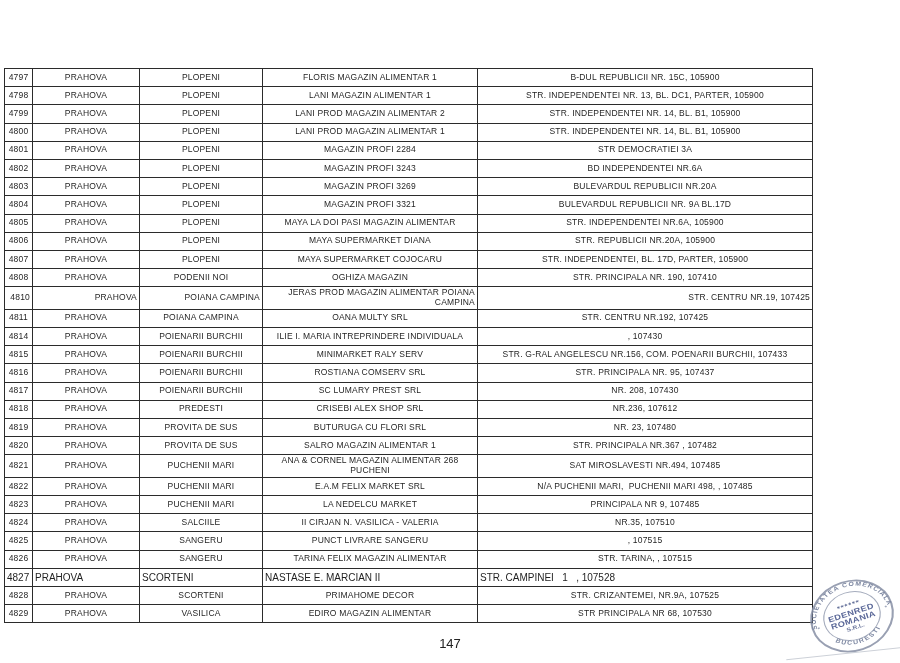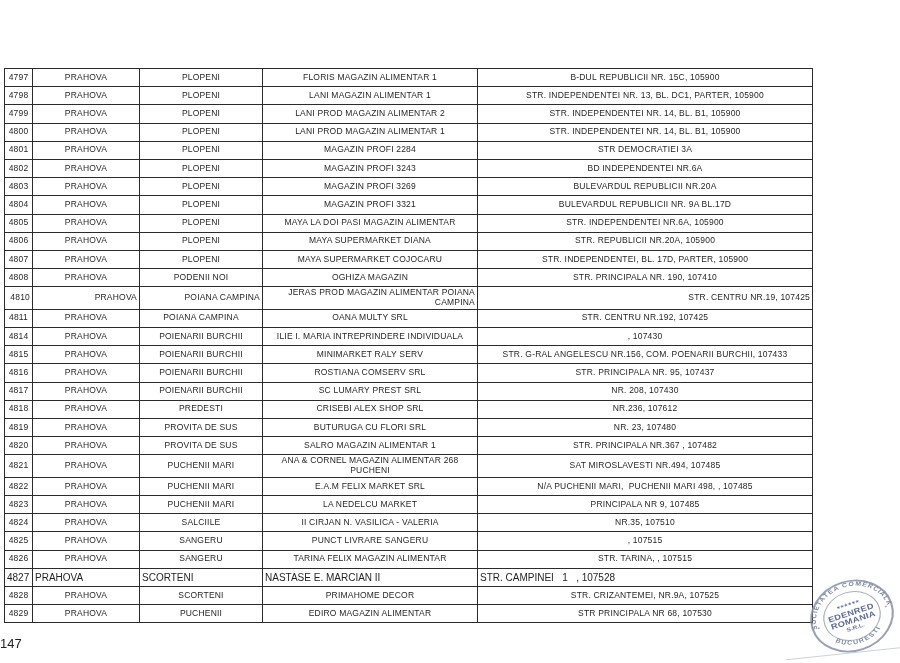--- a/index.html
+++ b/index.html
@@ -33,21 +33,21 @@
   }
   .records-table tr.tall td{height:auto;line-height:1.15;text-align:right;}
   .records-table tr.left-align td{
     text-align:left;
     letter-spacing:0;
     font-size:10px;
   }
   .page-number{
     position:absolute;
     left:0;top:636px;width:900px;
-    text-align:left;
+    text-align:center;
     font-size:13px;
     color:#222;
   }
   .stamp{
     position:absolute;
     left:808px;top:579px;
     width:88px;height:74px;
     transform:rotate(-18deg);
     opacity:.88;
   }
@@ -272,21 +272,21 @@
       <tr>
         <td>4828</td>
         <td>PRAHOVA</td>
         <td>SCORTENI</td>
         <td>PRIMAHOME DECOR</td>
         <td>STR. CRIZANTEMEI, NR.9A, 107525</td>
       </tr>
       <tr>
         <td>4829</td>
         <td>PRAHOVA</td>
-        <td>PUCHENII</td>
+        <td>VASILICA</td>
         <td>EDIRO MAGAZIN ALIMENTAR</td>
         <td>STR PRINCIPALA NR 68, 107530</td>
       </tr>
     </tbody>
 </table>
 
 <div class="page-number">147</div>
 
 <div class="artifact-line"></div>
 

